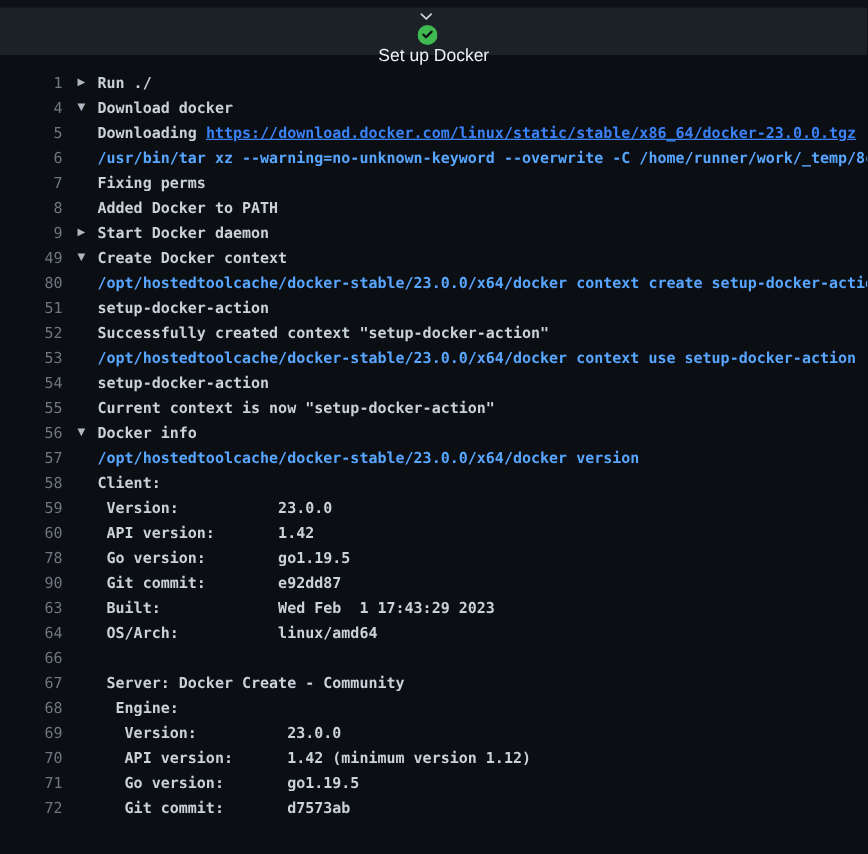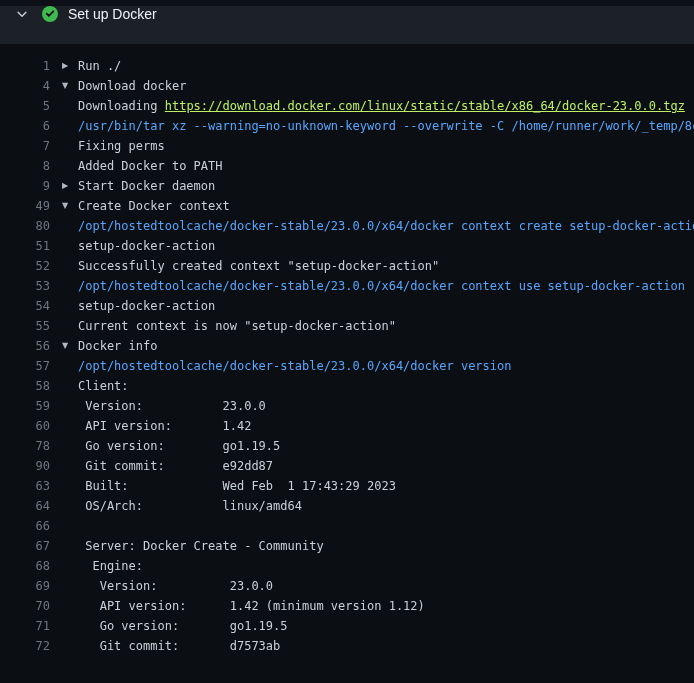--- a/index.html
+++ b/index.html
@@ -3,40 +3,41 @@
 <meta charset="utf-8">
 <style>
   html,body{margin:0;padding:0;}
   body{
     width:694px;height:683px;overflow:hidden;
     background:#0d1117;
     font-family:"Liberation Sans", sans-serif;
   }
   .page{width:694px;height:683px;background:#0b0e13;}
   .step-header{
-    display:flex;
+    display:flex;align-items:center;
     height:38px;margin-top:6px;
     background:#1c2128;
     padding:0 14px;
     cursor:pointer;
+    flex-direction:column;
   }
   .chev{width:16px;height:16px;display:flex;align-items:center;justify-content:center;margin-right:12px;}
   .status{width:16px;height:16px;display:flex;align-items:center;justify-content:center;margin-right:10px;}
   .step-title{color:#ecf2f8;font-size:14px;font-weight:400;}
   .log{
     padding-top:12px;
     font-family:"DejaVu Sans Mono","Liberation Mono",monospace;
     font-size:12px;line-height:20px;
   }
   .row{display:flex;height:20px;overflow:hidden;}
   .ln{flex:0 0 50px;text-align:right;color:#6e7681;user-select:none;cursor:pointer;}
   .arrow{flex:0 0 16px;margin-left:12px;color:#afb8c1;font-size:8px;line-height:20px;text-align:left;cursor:pointer;font-family:"DejaVu Sans",sans-serif;}
-  .txt{white-space:pre;color:#c9d1d9;overflow:hidden;flex:1 1 auto;}
+  .txt{white-space:pre;color:#c9d1d9;overflow:hidden;flex:1 1 auto;font-weight:bold;}
   .txt.cmd{color:#58a6ff;}
-  .link{text-decoration:underline;color:#bef264;cursor:pointer;}
+  .link{text-decoration:underline;color:#3b82f6;cursor:pointer;}
 </style>
 </head>
 <body>
 
 <div class="page">
 
   <div class="step-header">
     <span class="chev">
       <svg width="14" height="14" viewBox="0 0 16 16">
         <path d="M3.5 6 8 10.5 12.5 6" fill="none" stroke="#c9d1d9" stroke-width="1.6" stroke-linecap="round" stroke-linejoin="round"></path>

